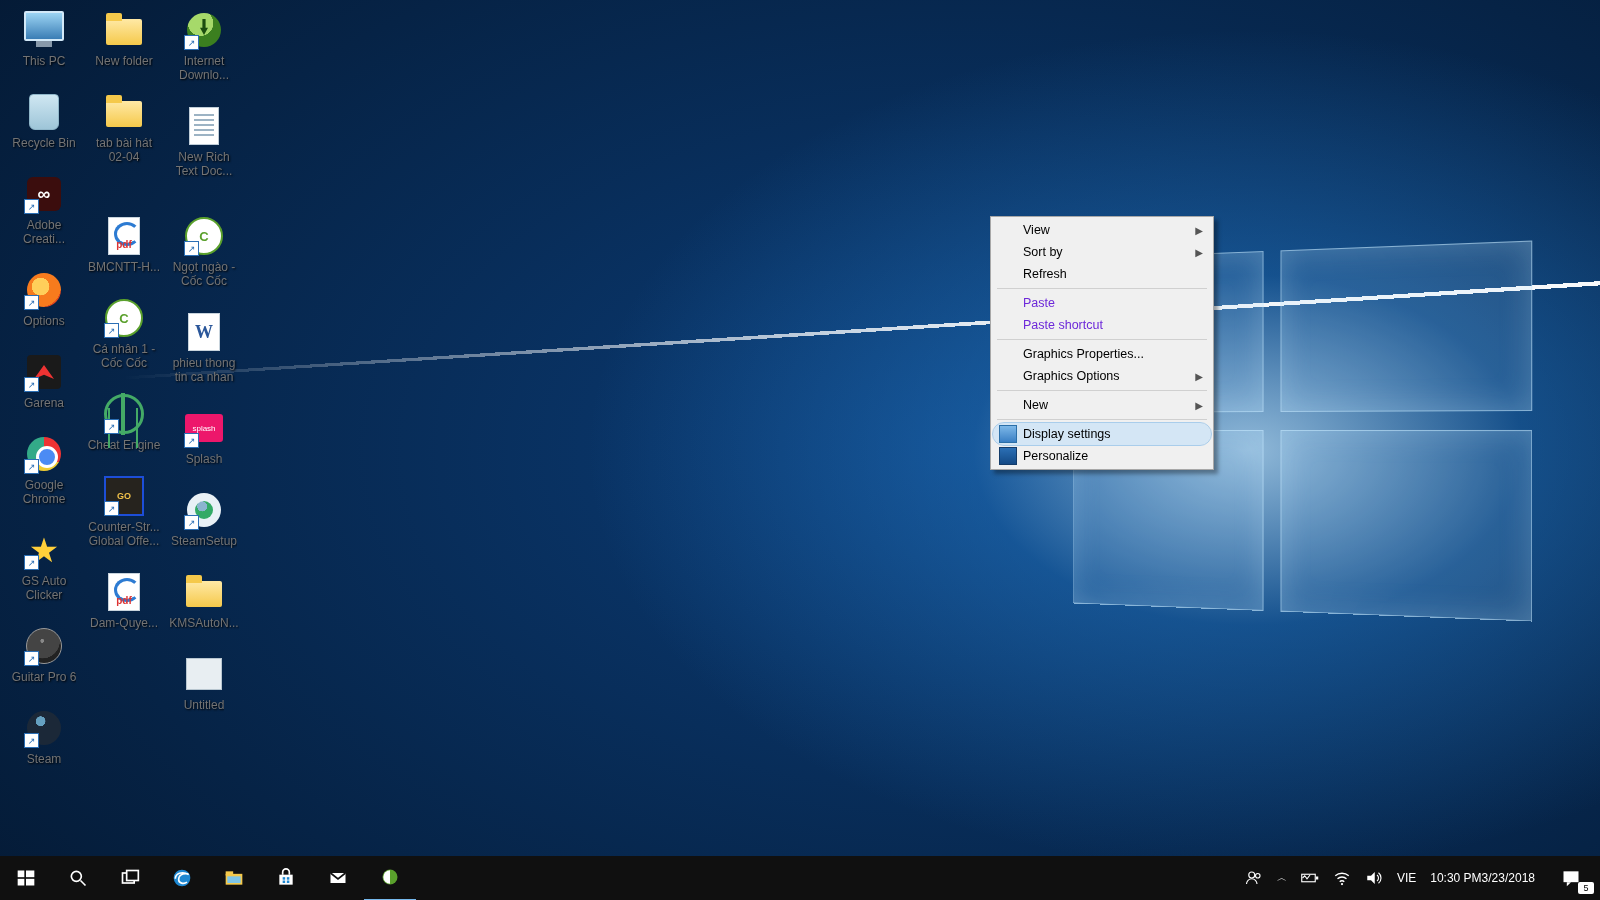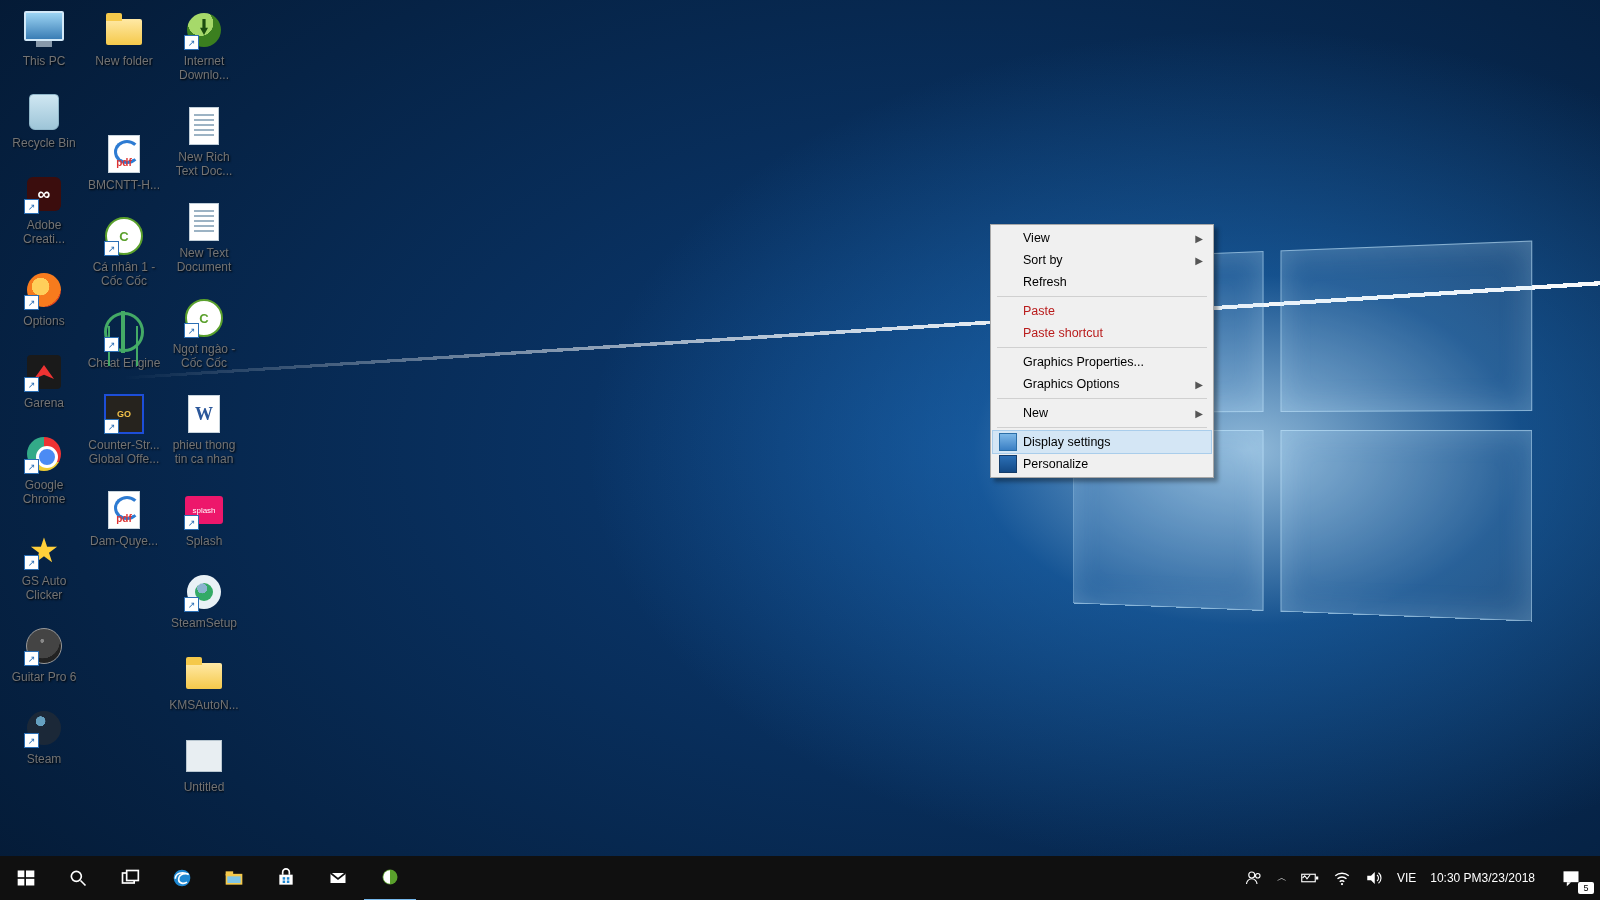--- a/index.html
+++ b/index.html
@@ -88,31 +88,31 @@
   .g-steams{ width:34px;height:34px;border-radius:50%;background:#e9f1f6;display:flex;align-items:center;justify-content:center;}
   .g-steams::after{content:"";width:18px;height:18px;border-radius:50%;background:radial-gradient(circle at 40% 30%,#8bb4cf 0 30%,#3a6 31% 100%);}
   .g-cs{width:36px;height:36px;background:#26231e;border:2px solid #1d4ed8; display:flex;align-items:center;justify-content:center;color:#f3c24a;font-size:9px;font-weight:bold;}
   .g-word{width:30px;height:36px;background:#fff;border:1px solid #c7d3dc;display:flex;align-items:center;justify-content:center;color:#2b579a;font-size:18px;font-family:serif;font-weight:bold;}
   .g-idm{width:34px;height:34px;border-radius:50%;background:radial-gradient(circle at 40% 30%,#a6d96a 0 40%,#3b7f1f 41% 100%);position:relative;}
   .g-idm::after{content:"";position:absolute;left:13px;top:6px;width:8px;height:16px;background:#1b4d0f;clip-path:polygon(30% 0,70% 0,70% 55%,100% 55%,50% 100%,0 55%,30% 55%);}
   .g-generic{width:34px;height:30px;background:#e8eef2;border:1px solid #b8c6d0;}
 
   
   .ctx {
-    position: absolute; left: 990px; top: 224px; width: 218px;
+    position: absolute; left: 990px; top: 216px; width: 218px;
     background: #f0f0f0; color: #000; border: 1px solid #a8a8a8;
     box-shadow: 4px 4px 4px rgba(0,0,0,0.35);
     padding: 2px;
   }
   .ctx .item {
     display: flex; align-items: center; height: 22px; padding: 0 24px 0 30px;
     position: relative; font-size: 12.5px;
   }
-  .ctx .item.hover { background: #d4e6f5; outline: 1px solid #a9cdeb; }
-  .ctx .item.disabled { color: #b91c1c; }
+  .ctx .item.hover { background: #d4e6f5; outline: 1px solid #a9cdeb; border-radius: 11px; }
+  .ctx .item.disabled { color: #6d28d9; }
   .ctx .item .arrow { position: absolute; right: 8px; font-size: 10px; color: #555; }
   .ctx .sep { height: 1px; background: #d0d0d0; margin: 3px 4px; }
   .ctx .mi-icon { position: absolute; left: 6px; width: 16px; height: 16px; }
   .mi-display { background: linear-gradient(#7db8e8,#3a7fc4); border:1px solid #2b6fa8; }
   .mi-personal { background: linear-gradient(#2b6fb5,#144a86); border:1px solid #143c6a; }
 
   
   .taskbar {
     position: absolute; left: 0; right: 0; bottom: 0; height: 44px;
     background: #101010; display: flex; align-items: center;
@@ -225,20 +225,26 @@
   </div>
 
   <div class="icon-col">
     <div class="dicon">
         <div class="glyph">
           <div class="g-folder"></div>
         </div>
         <div class="label">New folder</div>
       </div>
     <div class="row-spacer"></div>
+    <div class="dicon">
+        <div class="glyph">
+          <div class="g-folder"></div>
+        </div>
+        <div class="label">tab bài hát 02-04</div>
+      </div>
     <div class="row-spacer"></div>
     <div class="row-spacer"></div>
     <div class="row-spacer"></div>
     <div class="dicon">
         <div class="glyph">
           <div class="g-pdf">
             <div class="e"></div>
           </div>
         </div>
         <div class="label">BMCNTT-H...</div>
@@ -287,26 +293,20 @@
         <div class="label">Internet Downlo...</div>
       </div>
     <div class="row-spacer"></div>
     <div class="dicon">
         <div class="glyph">
           <div class="g-doc"></div>
         </div>
         <div class="label">New Rich Text Doc...</div>
       </div>
     <div class="row-spacer"></div>
-    <div class="dicon">
-        <div class="glyph">
-          <div class="g-doc"></div>
-        </div>
-        <div class="label">New Text Document</div>
-      </div>
     <div class="row-spacer"></div>
     <div class="dicon">
         <div class="glyph">
           <div class="g-coccoc">C</div>
           <div class="shortcut">↗</div>
         </div>
         <div class="label">Ngọt ngào - Cốc Cốc</div>
       </div>
     <div class="row-spacer"></div>
     <div class="dicon">

